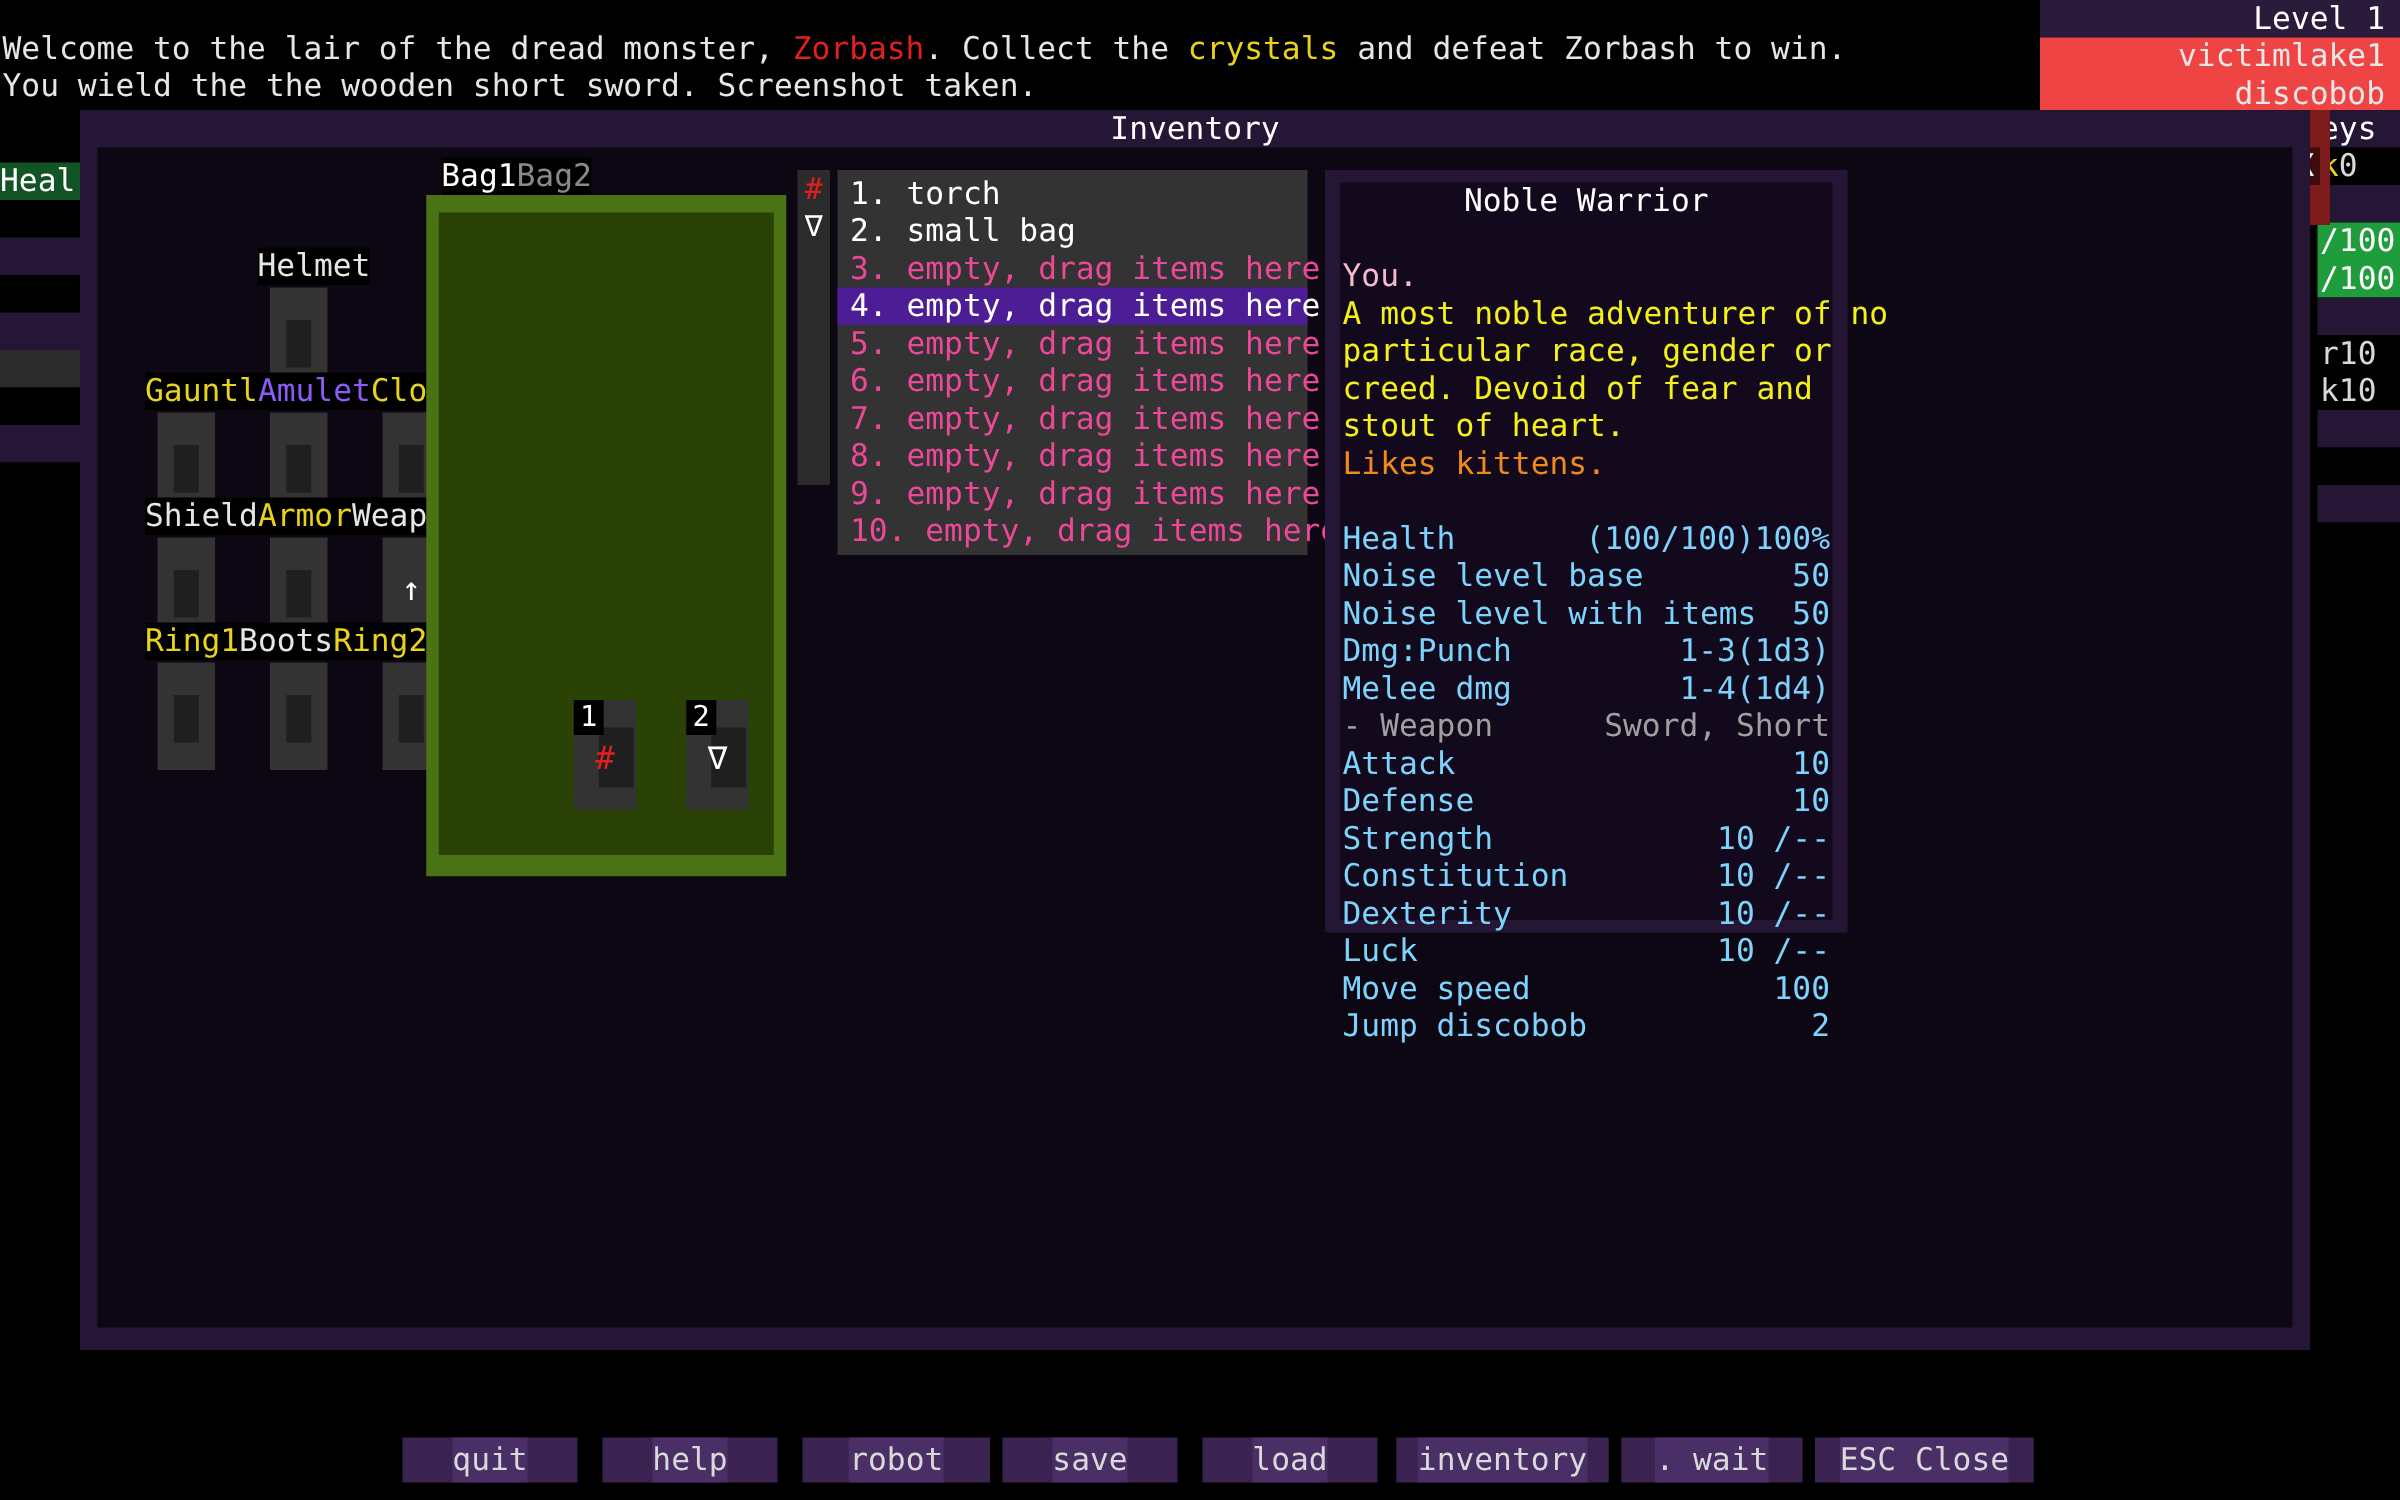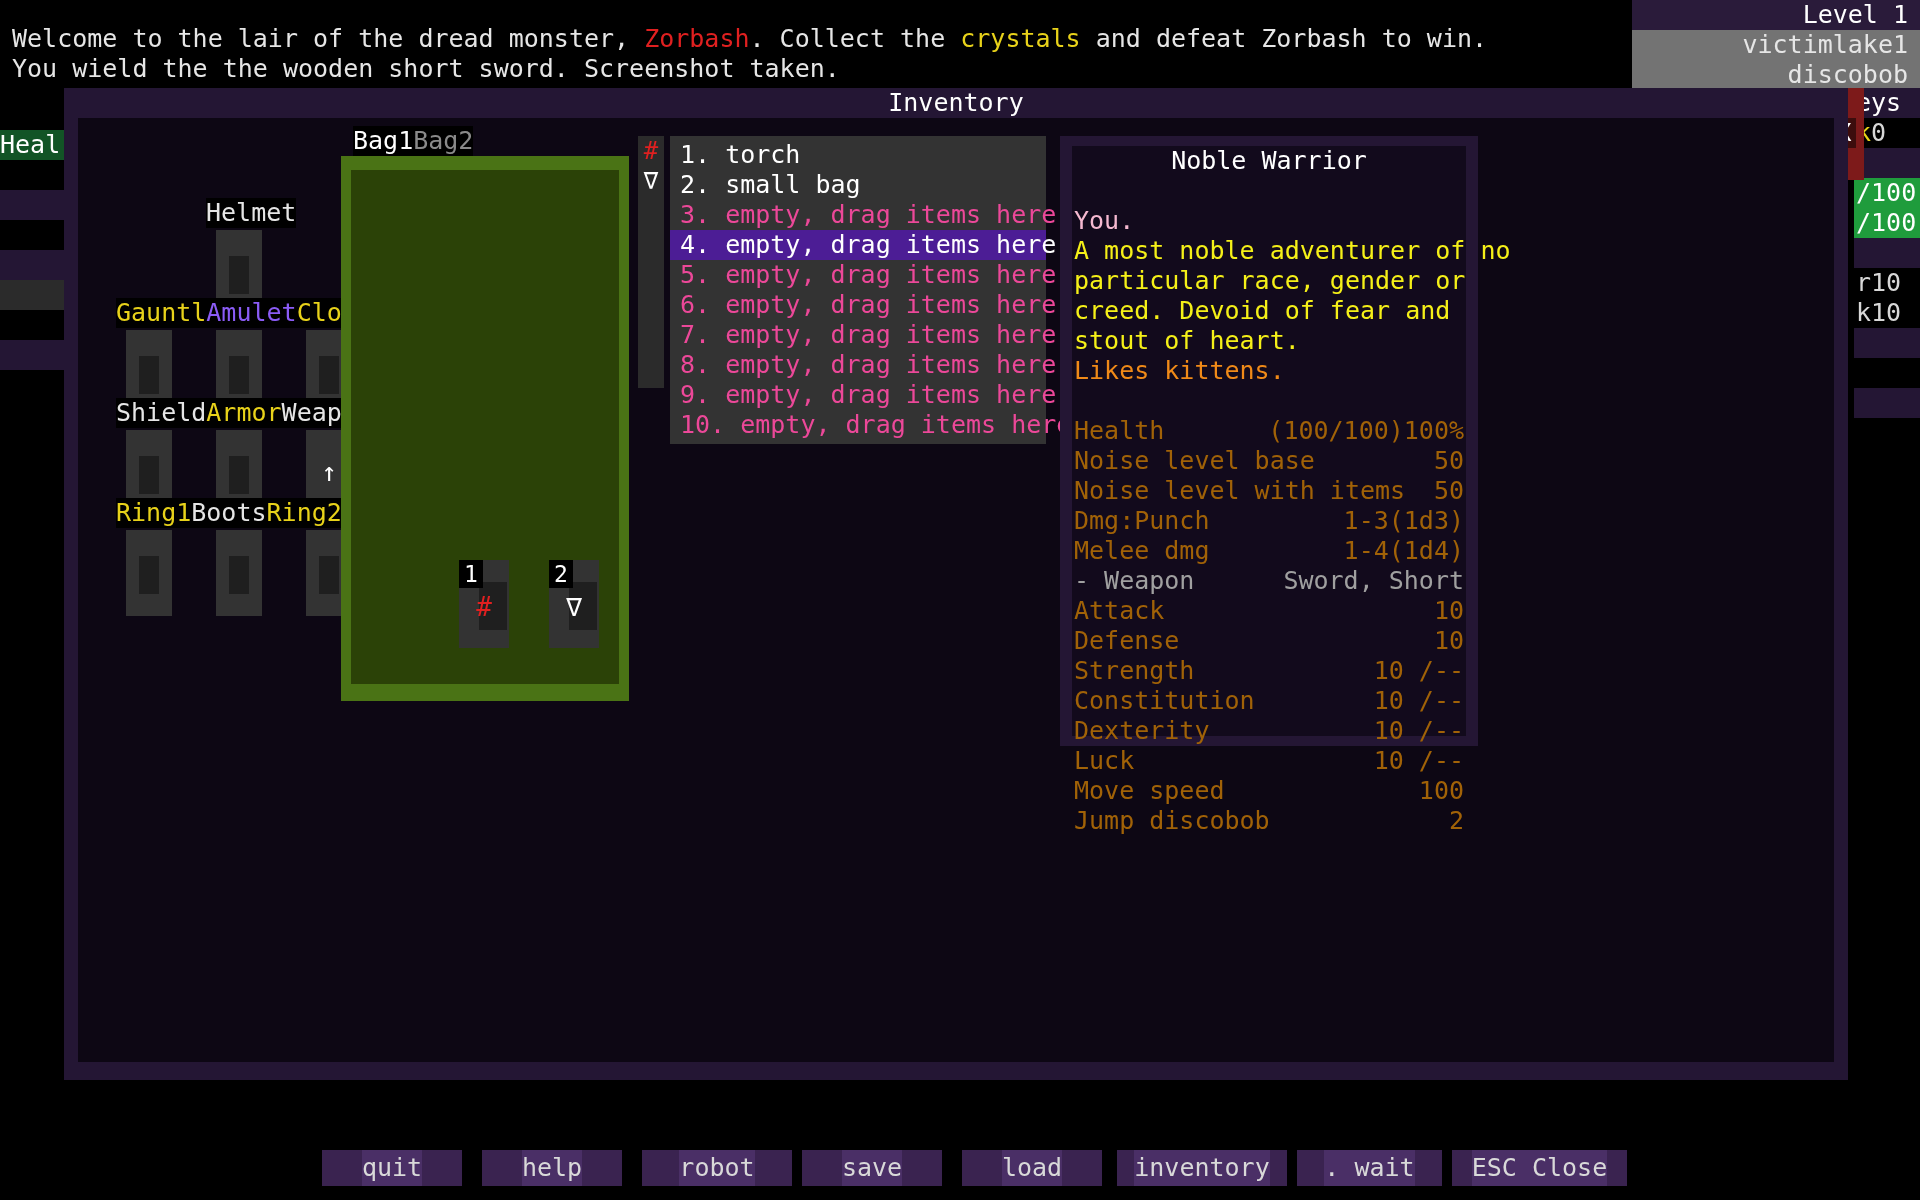--- a/index.html
+++ b/index.html
@@ -6,29 +6,29 @@
   body{
     width:1920px;height:1200px;overflow:hidden;position:relative;
     font-family:"DejaVu Sans Mono","Liberation Mono",monospace;
     font-size:25px;line-height:30px;color:#d8d8d8;
     -webkit-font-smoothing:none;
   }
   .abs{position:absolute;}
 
   
   #msglog{left:0;top:24px;width:1630px;}
-  .msgline{height:30px;line-height:30px;white-space:pre;background:#000;display:inline-block;padding:0 2px;margin-left:10px;}
+  .msgline{height:30px;line-height:30px;white-space:pre;background:#000;display:inline-block;padding:0 2px;}
   .c-red{color:#e02020;}
   .c-yellow{color:#e8d21a;}
   .c-white{color:#e6e6e6;}
 
   
   #levelbox{right:0px;top:0px;width:288px;text-align:right;}
   #levelbox .lvl{background:#2a1b3a;color:#ffffff;height:30px;line-height:30px;padding-right:12px;}
-  #levelbox .nm{background:#737373;color:#e6e6e6;height:30px;line-height:30px;padding-right:12px;}
+  #levelbox .nm{background:#ef4444;color:#e6e6e6;height:30px;line-height:30px;padding-right:12px;}
 
   
   #hud{right:0;top:88px;width:66px;}
   #hud .row{height:30px;line-height:30px;white-space:pre;padding-left:2px;}
   .hud-pur{background:#241634;}
   .hud-blk{background:#000;}
   .hud-grn{background:#1f9c3c;color:#ffffff;}
   .kyellow{color:#e8d21a;}
   #hud .hud-title{background:#241634;color:#fff;}
 
@@ -84,21 +84,21 @@
 
   
   #charpanel{position:absolute;left:982px;top:18px;width:418px;height:610px;background:#241634;}
   #charinner{position:absolute;left:12px;top:10px;width:394px;height:590px;background:#120a1c;}
   #charname{height:30px;line-height:30px;text-align:center;color:#ffffff;}
   .descline{height:30px;line-height:30px;white-space:pre;padding-left:2px;}
   .d-pink{color:#f5b9d0;}
   .d-yellow{color:#f5f018;}
   .d-orange{color:#f08a18;}
   #stats{position:absolute;left:0;top:0;width:394px;}
-  .statrow{height:30px;line-height:30px;position:relative;color:#a16207;}
+  .statrow{height:30px;line-height:30px;position:relative;color:#7dd3fc;}
   .statrow .k{position:absolute;left:2px;}
   .statrow .v{position:absolute;right:2px;}
   .statrow.dim{color:#a0a0a0;}
 
   
   #btnbar{position:absolute;left:0;bottom:14px;width:1868px;height:36px;}
   .btn{position:absolute;height:36px;line-height:36px;background:#3a2350;color:#d9d9d9;
        text-align:center;white-space:pre;}
   .btn .lbl{display:inline-block;background:#4a2f66;padding:0 0px;}
 </style>

